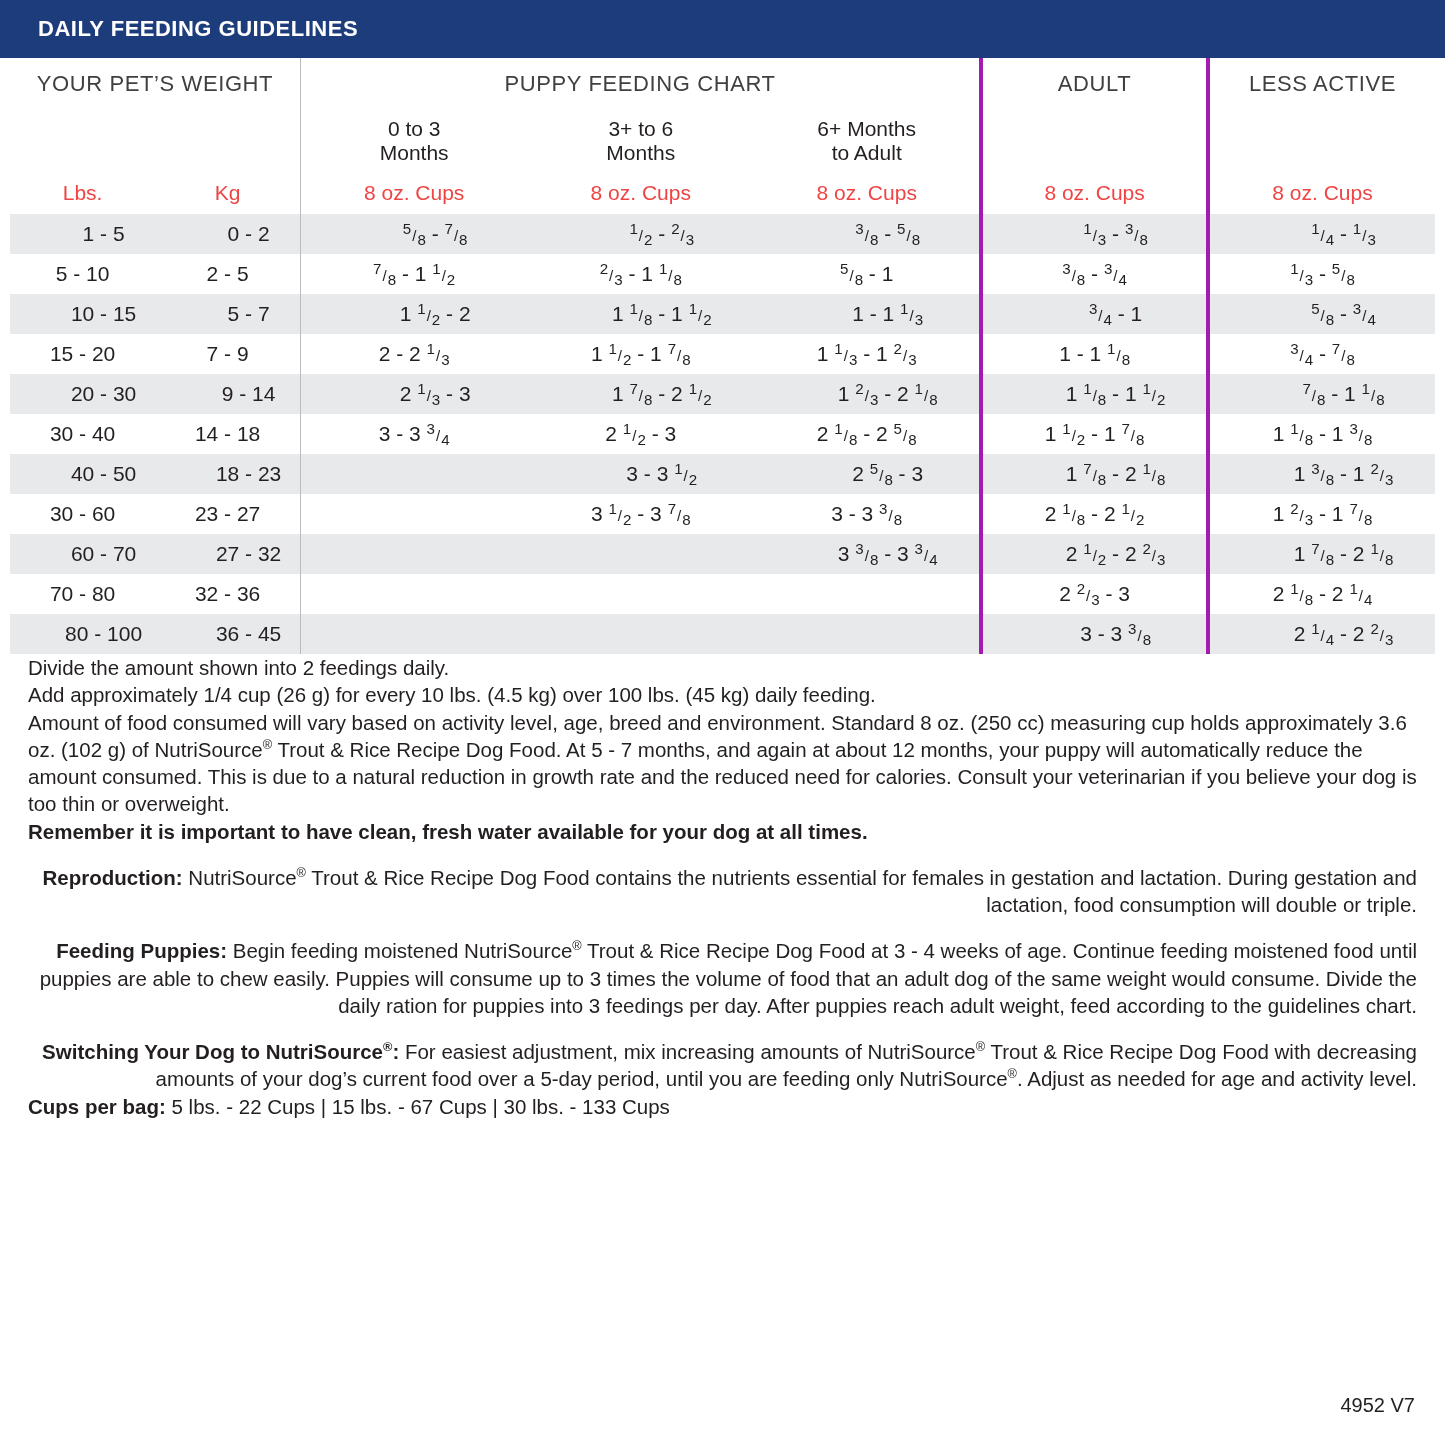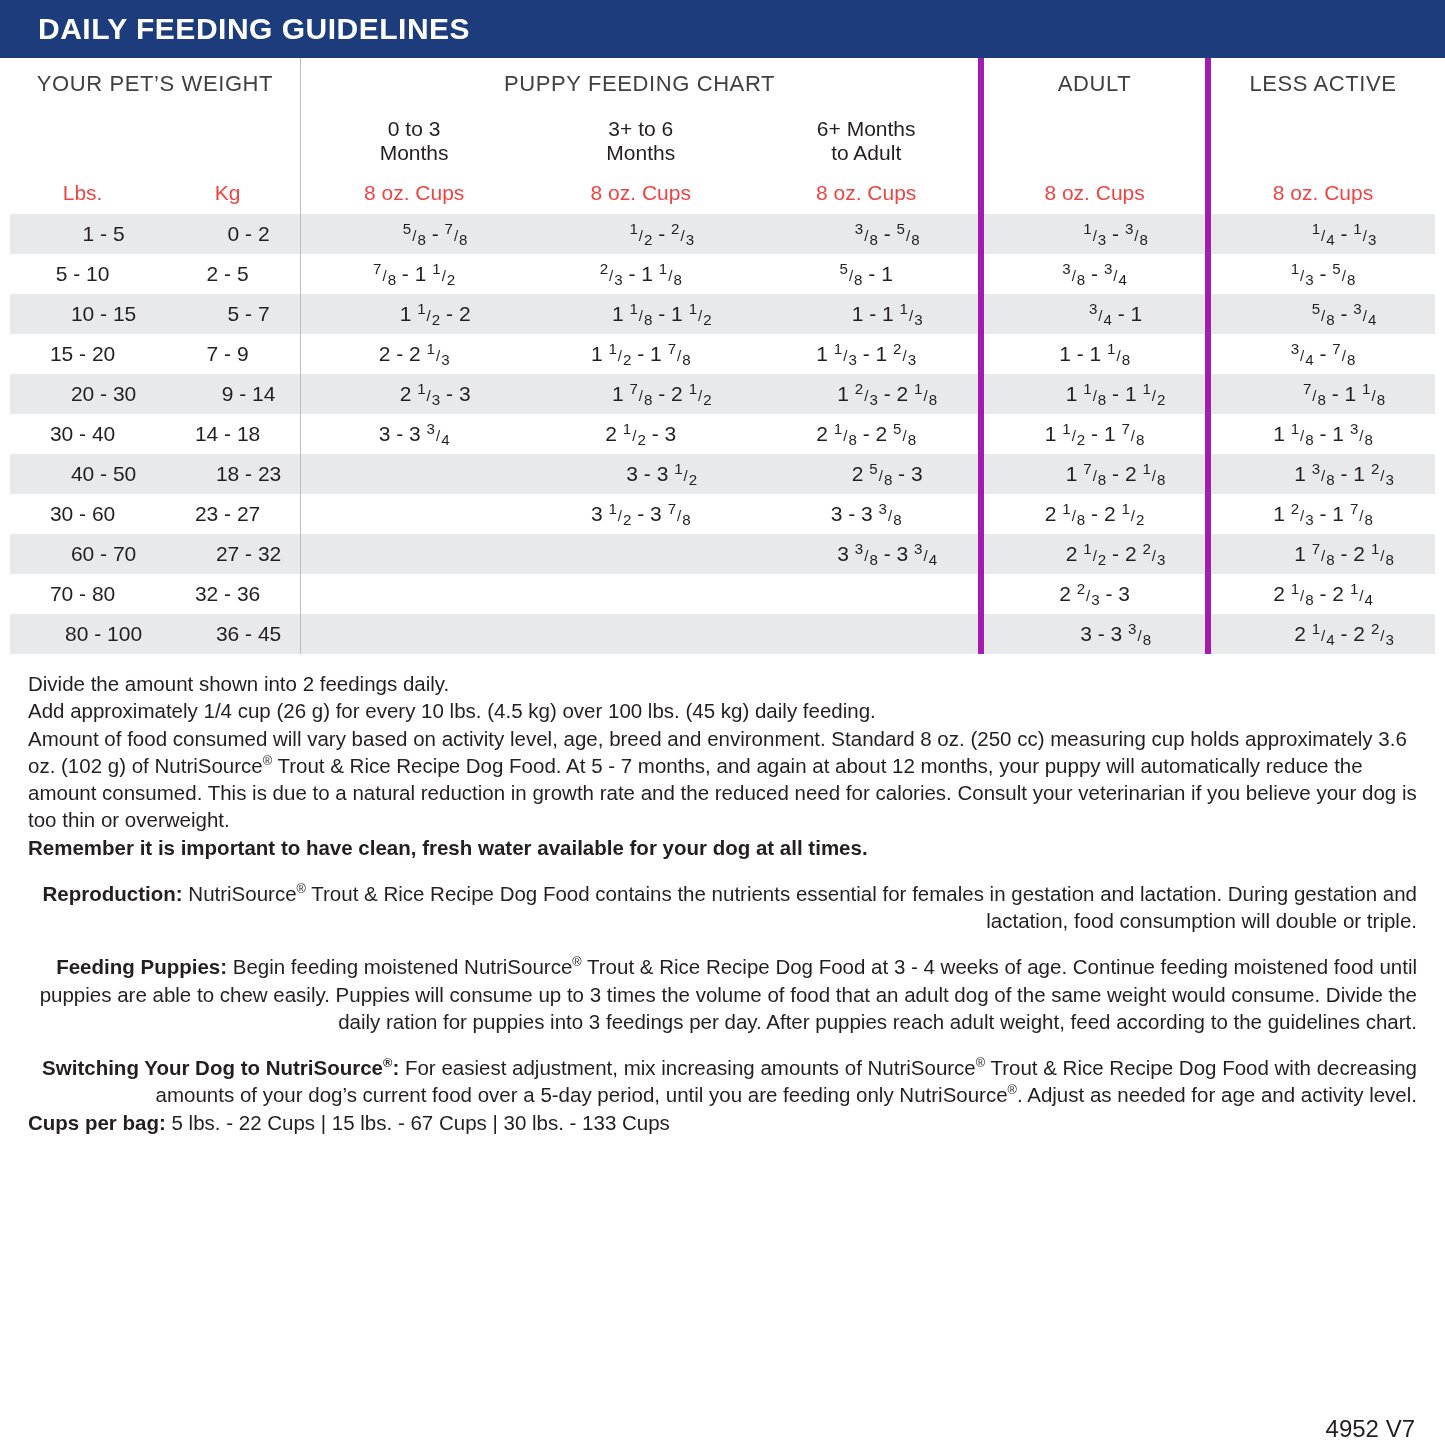--- a/index.html
+++ b/index.html
@@ -27,21 +27,21 @@
   .header-bar {
     background: #1d3c7c;
     color: #ffffff;
     height: 58px;
     display: flex;
     align-items: center;
     padding-left: 38px;
     box-sizing: border-box;
   }
   .header-title {
-    font-size: 30px;
+    font-size: 22px;
     font-weight: bold;
     letter-spacing: 0.5px;
   }
 
   
   table.feeding {
     width: calc(100% - 20px);
     margin: 0 10px;
     border-collapse: collapse;
     table-layout: fixed;
@@ -53,21 +53,21 @@
     font-weight: normal;
   }
   .grp-head {
     font-size: 22px;
     font-weight: bold;
     letter-spacing: 0.6px;
     height: 52px;
     color: #404040;
   }
   .vline-l { border-left: 1px solid #b9bcc0; }
-  .vline-r { border-right: 6px solid #a21caf; }
+  .vline-r { border-right: 4px solid #a21caf; }
   .sub-head {
     font-size: 21px;
     height: 62px;
     line-height: 1.15;
     color: #231f20;
   }
   .unit-head {
     font-size: 21px;
     height: 42px;
     color: #ef4444;
@@ -86,39 +86,39 @@
     line-height: 1;
     vertical-align: baseline;
     white-space: nowrap;
   }
   .fr .n { vertical-align: 0.45em; }
   .fr .s { padding: 0 1px; }
   .fr .d { vertical-align: -0.3em; }
 
   
   .notes {
-    margin: 16px 28px 0 28px;
+    margin: 0 28px 0 28px;
     font-size: 20.5px;
     line-height: 1.33;
     color: #231f20;
   }
   .notes p { margin: 0 0 0 0; }
   .notes .gap { margin-top: 19px; text-align: right; }
   .b { font-weight: bold; }
   sup {
     font-size: 0.62em;
     vertical-align: super;
     line-height: 0;
   }
 
   .footer-code {
     position: absolute;
     right: 30px;
-    bottom: 0;
-    font-size: 24px;
+    bottom: 26px;
+    font-size: 20px;
     color: #231f20;
   }
 </style>
 </head>
 <body>
 
 <div class="page">
 
   <div class="header-bar">
     <div class="header-title">DAILY FEEDING GUIDELINES</div>

